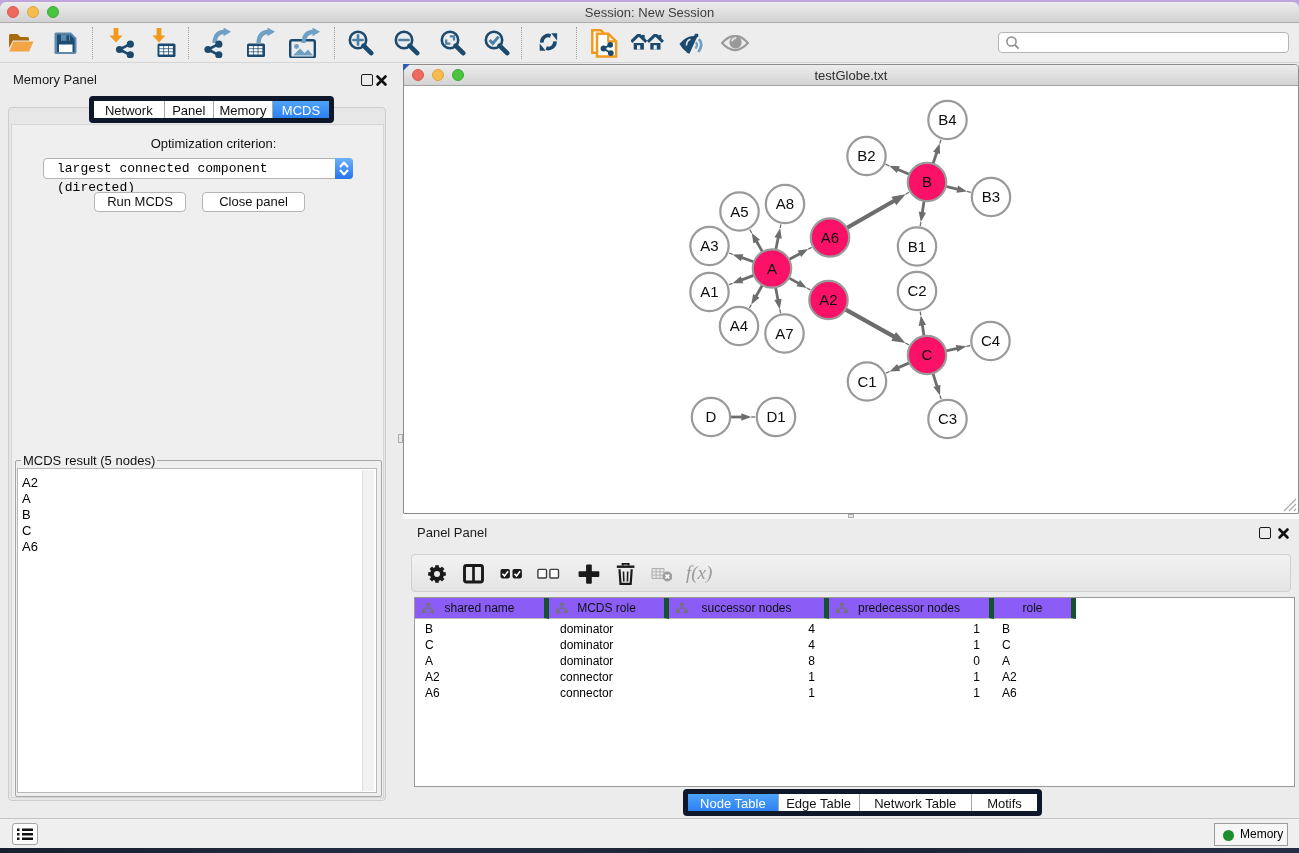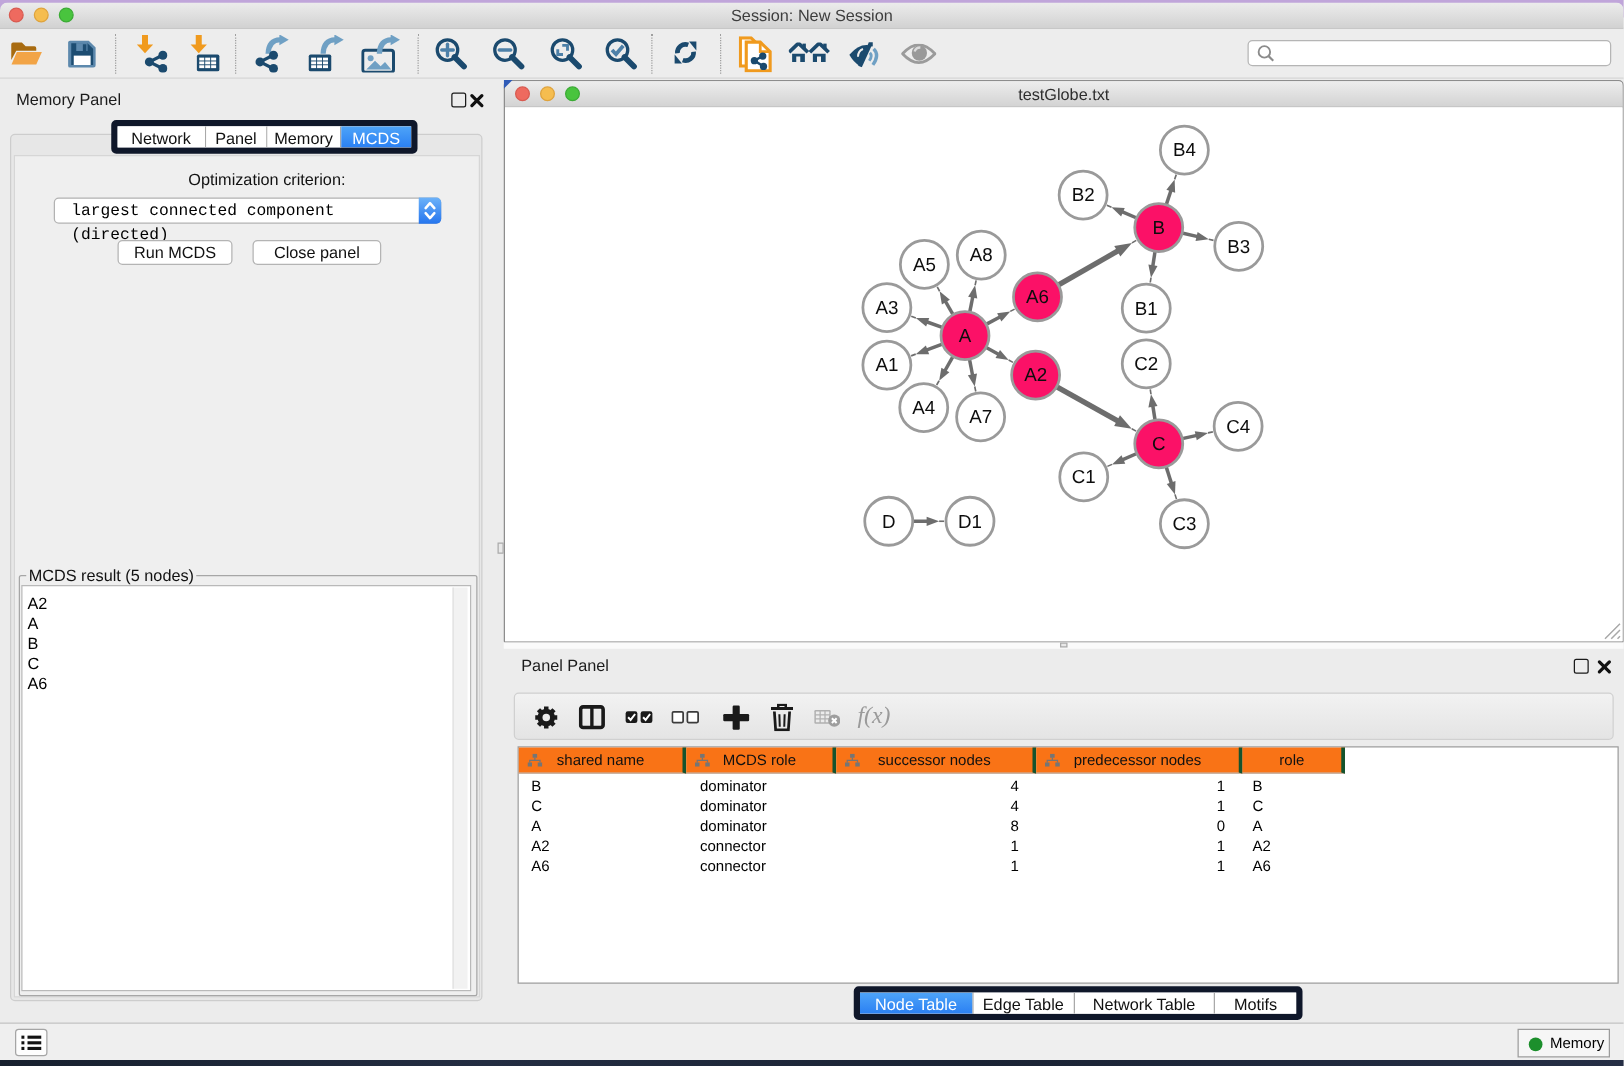--- a/index.html
+++ b/index.html
@@ -39,21 +39,21 @@
 #netwin { left:403px; top:64px; width:896px; height:450px; background:#fff; border:1px solid #8d8d8d; border-radius:4px 4px 1px 1px; }
 #nw-tb { left:0; top:0; width:894px; height:21px; background:linear-gradient(#ededed,#d3d3d3); border-bottom:1px solid #a3a3a3; border-radius:4px 4px 0 0; }
 #nw-tb .title { width:100%; text-align:center; font-size:13px; color:#2e2e2e; line-height:21px; }
 #nw-tb .r { left:8px; background:#ee6a5f; border:1px solid #d85a50; }
 #nw-tb .y { left:28px; background:#f5bd4f; border:1px solid #dfa33c; }
 #nw-tb .g { left:48px; background:#49c43e; border:1px solid #3bab35; }
 #canvas { left:0; top:21px; width:894px; height:427px; background:#fff; overflow:hidden; }
 
 #tp-toolbar { left:411px; top:554px; width:880px; height:38px; background:linear-gradient(#f2f2f2,#e4e4e4); border:1px solid #d0d0d0; border-radius:4px; }
 #tbl { left:414px; top:597px; width:881px; height:190px; background:#fff; border:1px solid #9b9b9b; }
-.hcell { top:0; height:21px; background:#f97316; border-right:3px solid #14532d; border-bottom:1px solid #bdbdbd; font-size:12px; color:#111; text-align:center; line-height:21px; }
+.hcell { top:0; height:21px; background:#8b5cf6; border-right:5px solid #14532d; border-bottom:1px solid #bdbdbd; font-size:12px; color:#111; text-align:center; line-height:21px; }
 .tcell { font-size:12px; color:#000; }
 
 #status { left:0; top:818px; width:1299px; height:30px; background:#efefef; border-top:1px solid #c2c2c2; }
 #navy { left:0; top:848px; width:1299px; height:5px; background:linear-gradient(90deg,#17202e,#232d42 30%,#1a2334 60%,#252e45); }
 .micro { background:#e9e9e9; border:1px solid #ababab; }
 </style>
 </head>
 <body>
 <div class="abs" id="lav"></div>
 <div class="abs" id="titlebar">

